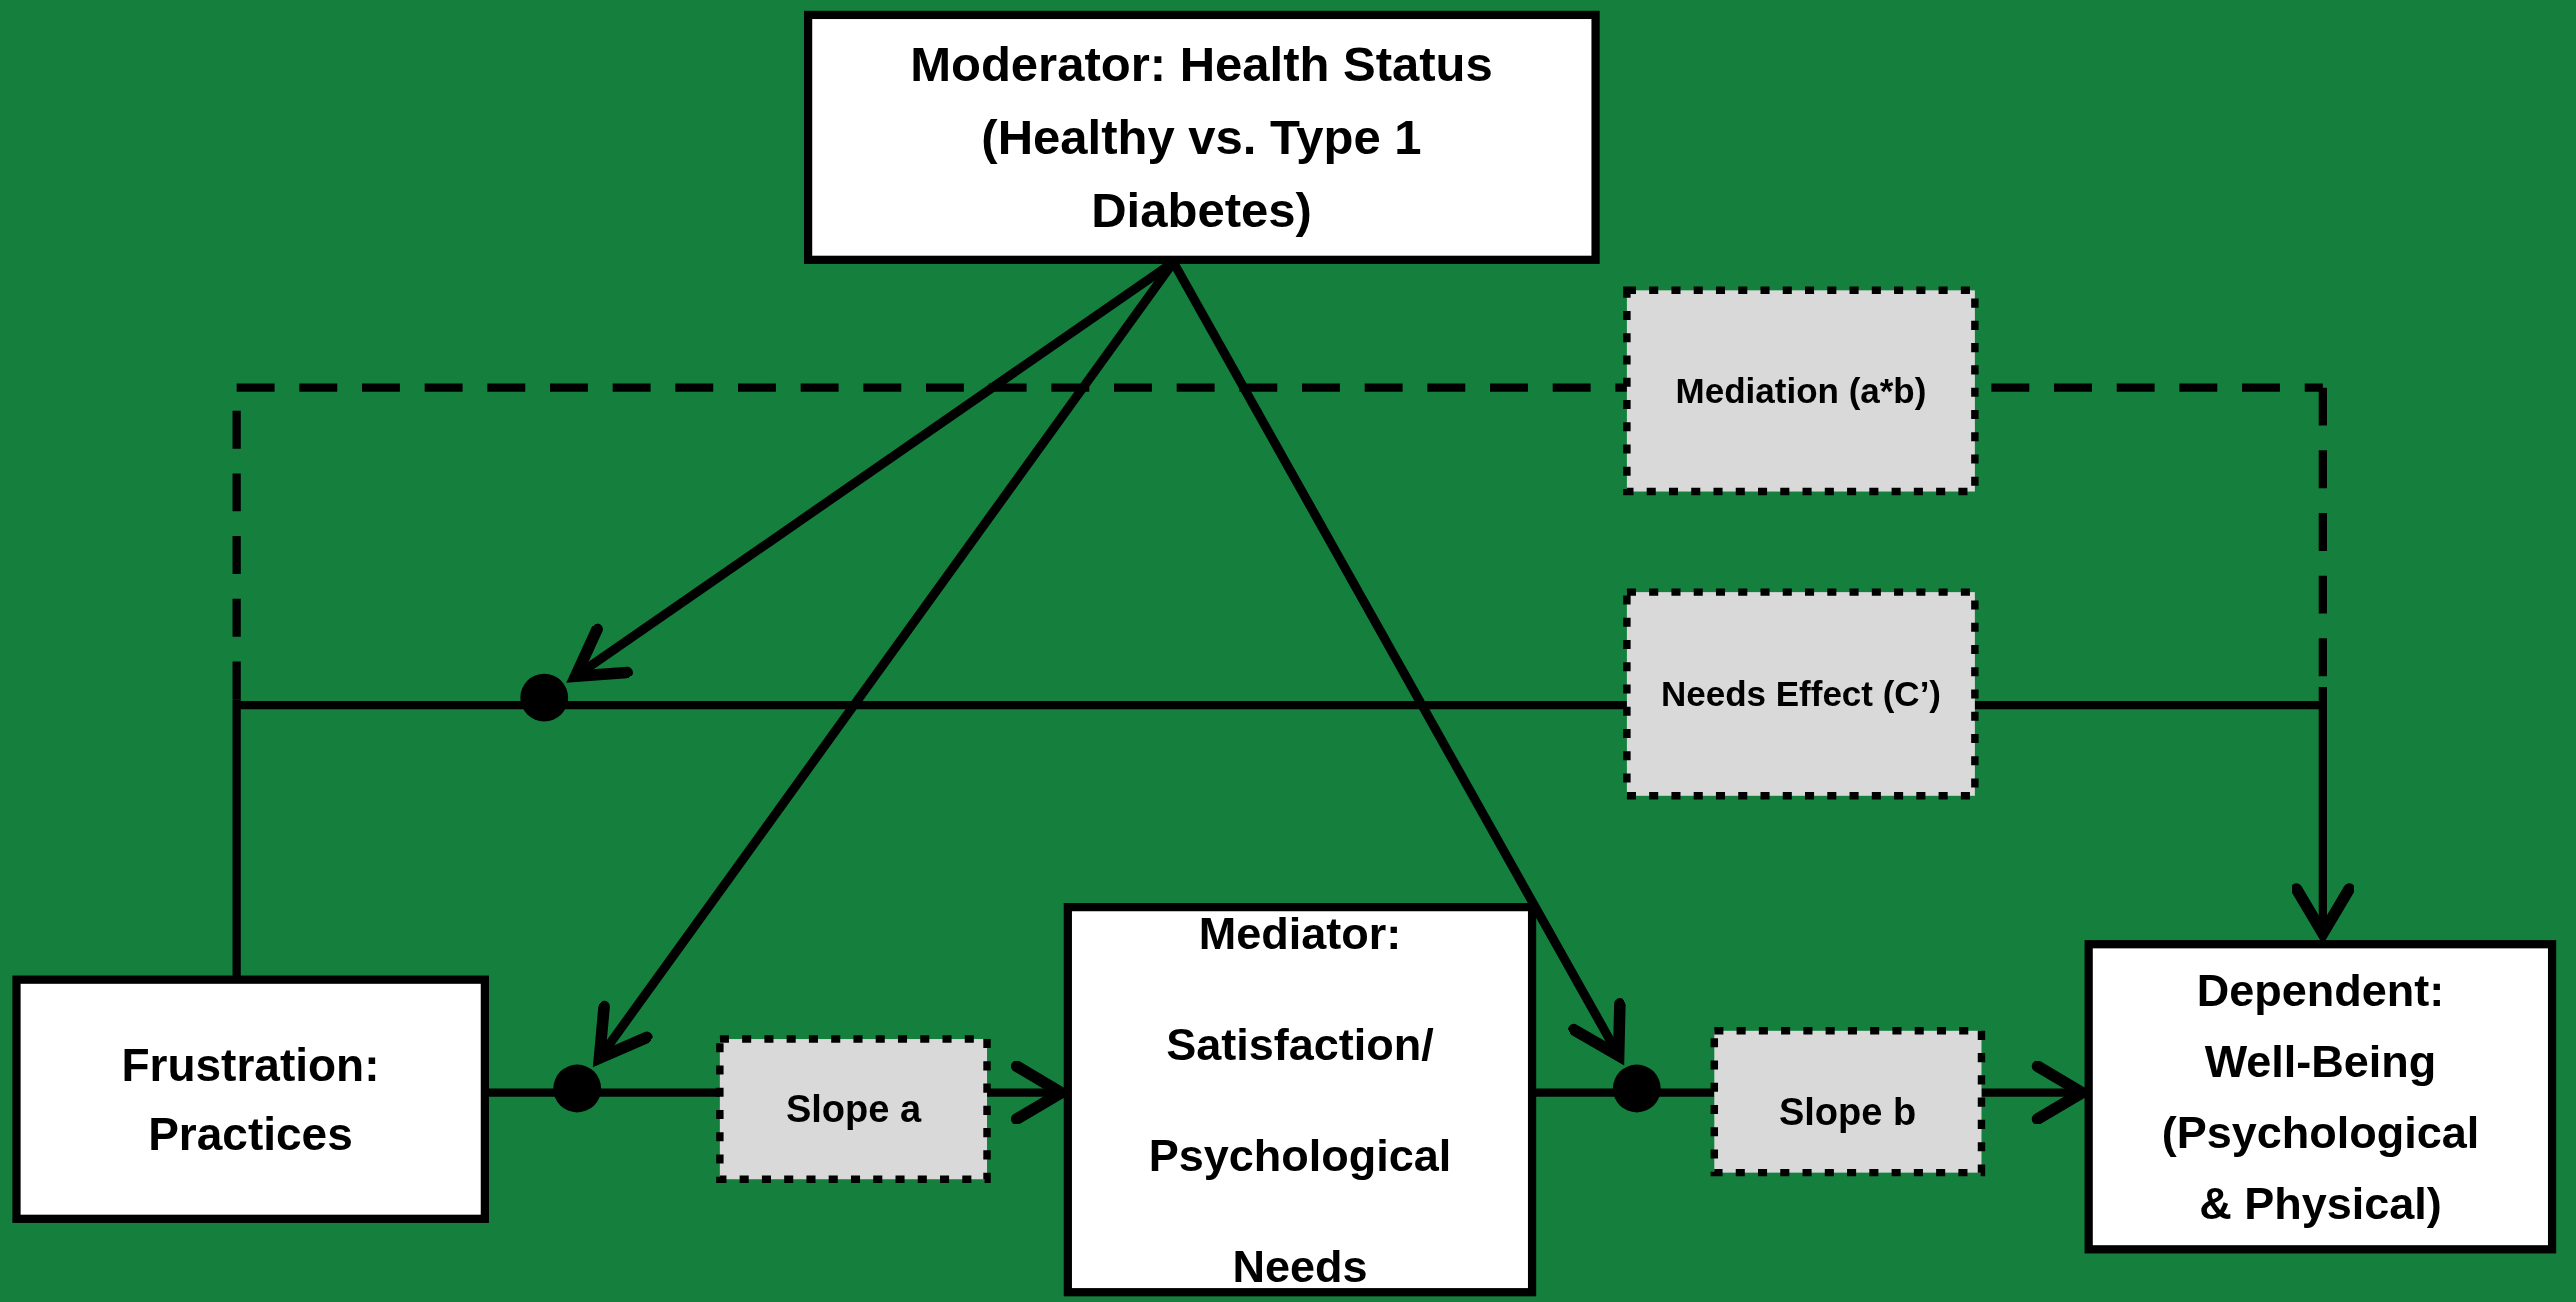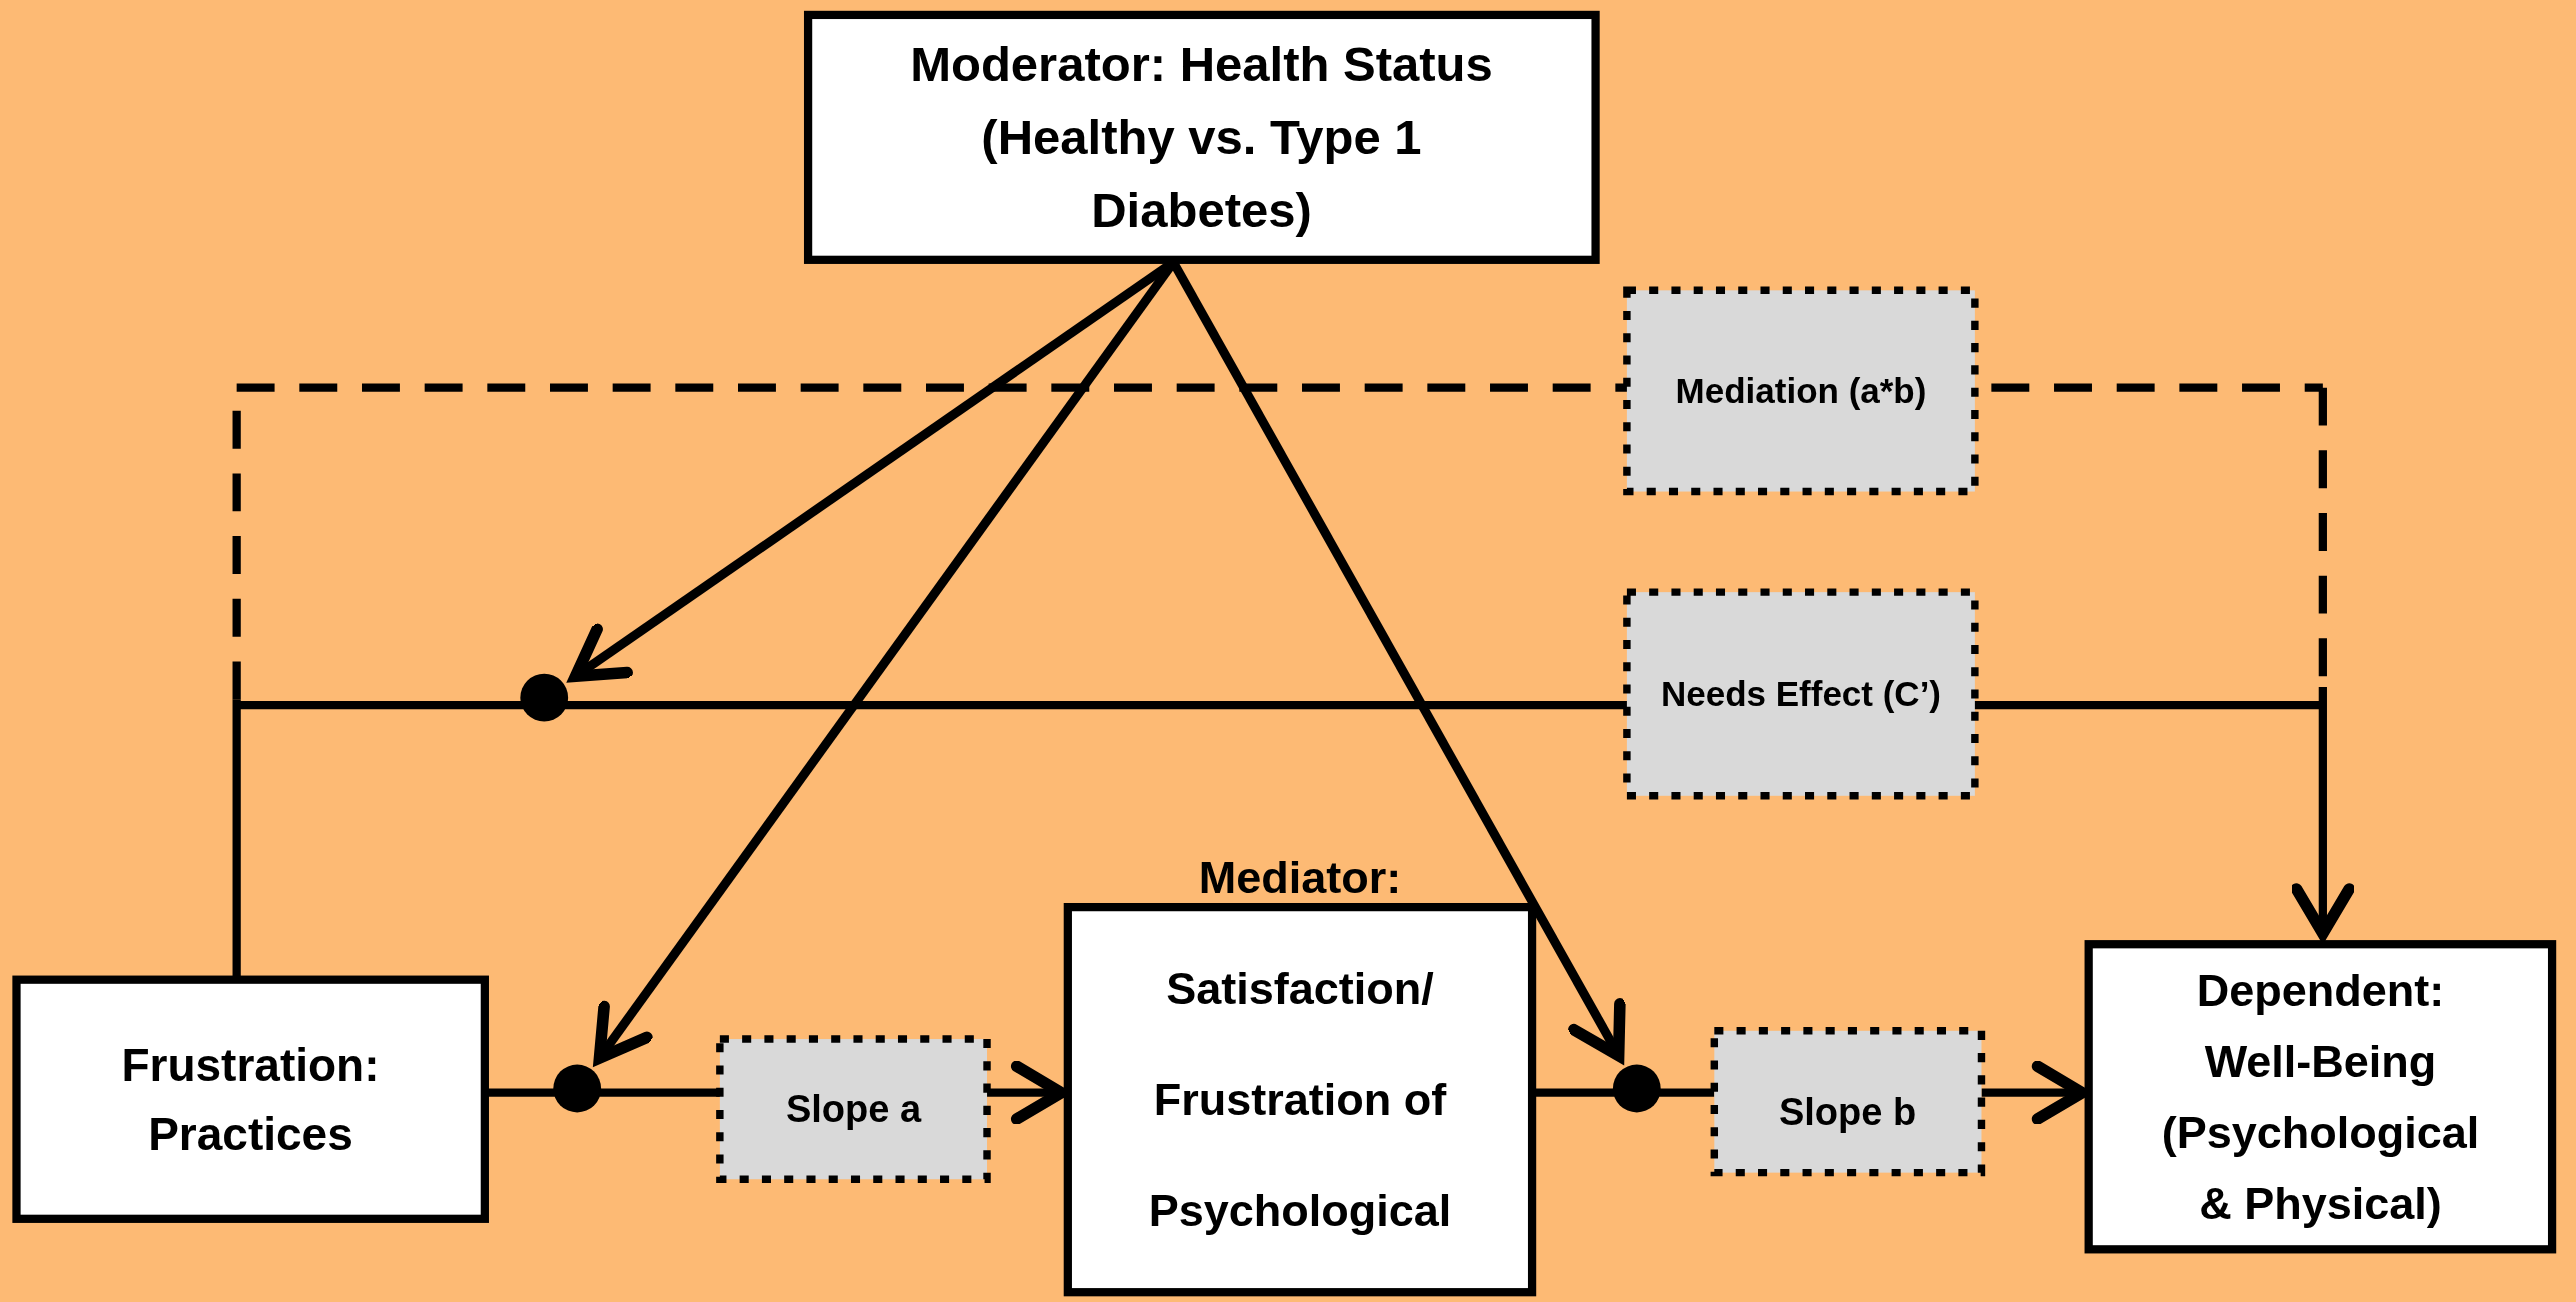--- a/index.html
+++ b/index.html
@@ -1,16 +1,16 @@
 <!DOCTYPE html>
 <html style="font-size:13px"><head>
 <meta charset="utf-8">
 <style>
   html,body{margin:0;padding:0;background:#ffffff;}
-  .stage{position:relative;width:2576px;height:1303px;background:#fdba74;overflow:hidden;
+  .stage{position:relative;width:2576px;height:1303px;background:#15803d;overflow:hidden;
          font-family:"Liberation Sans",sans-serif;color:#000;}
   .stage svg{position:absolute;left:0;top:0;}
   .txtbox{position:absolute;display:flex;flex-direction:column;align-items:center;justify-content:center;
           text-align:center;font-weight:bold;color:#000;}
   .txtbox div{white-space:nowrap;}
   .t-moderator{left:808px;top:15px;width:787px;height:245px;font-size:49px;line-height:73px;}
   .t-mediation{left:1627px;top:290px;width:348px;height:201px;font-size:35px;}
   .t-direct{left:1627px;top:592px;width:348px;height:204px;font-size:35px;}
   .t-independent{left:16.5px;top:980px;width:468px;height:239px;font-size:46px;line-height:69px;}
   .t-slope-a{left:720px;top:1039px;width:267px;height:140px;font-size:38px;}
@@ -98,21 +98,20 @@
     <div>Practices</div>
   </div>
 
   <div class="txtbox t-slope-a">
     <div>Slope a</div>
   </div>
 
   <div class="txtbox t-mediator">
     <div>Mediator:</div>
     <div>Satisfaction/</div>
-    <div>Frustration of</div>
     <div>Psychological</div>
     <div>Needs</div>
   </div>
 
   <div class="txtbox t-slope-b">
     <div>Slope b</div>
   </div>
 
   <div class="txtbox t-dependent">
     <div>Dependent:</div>

